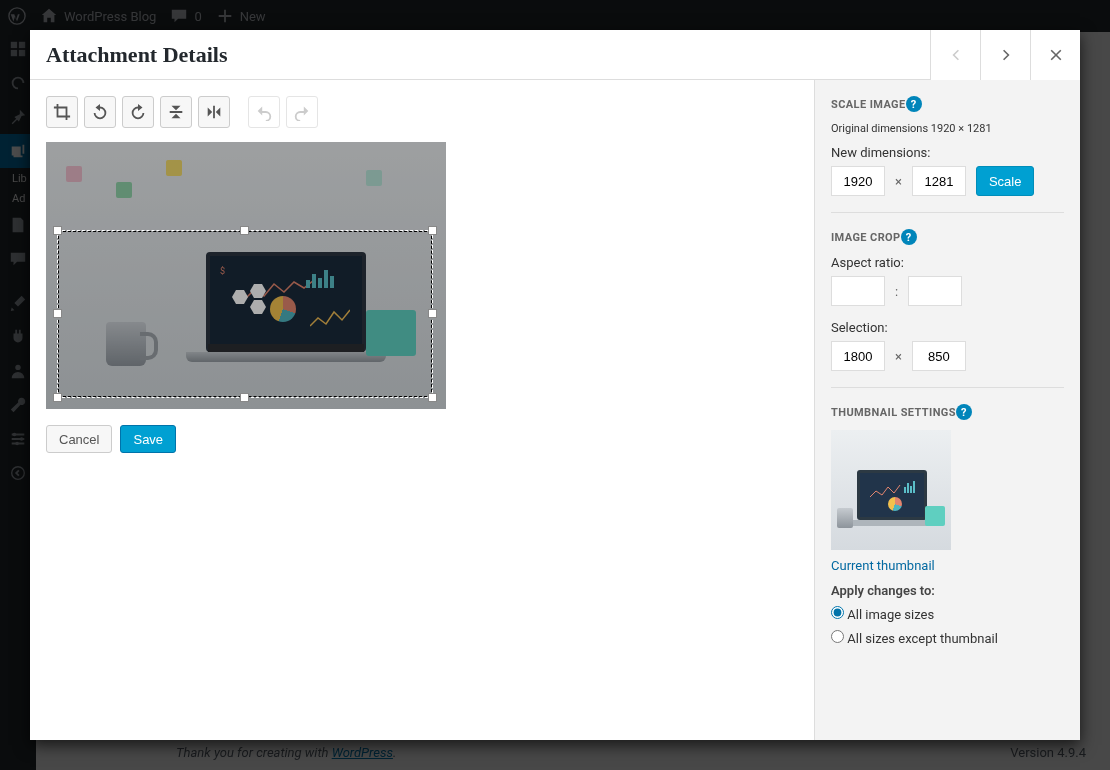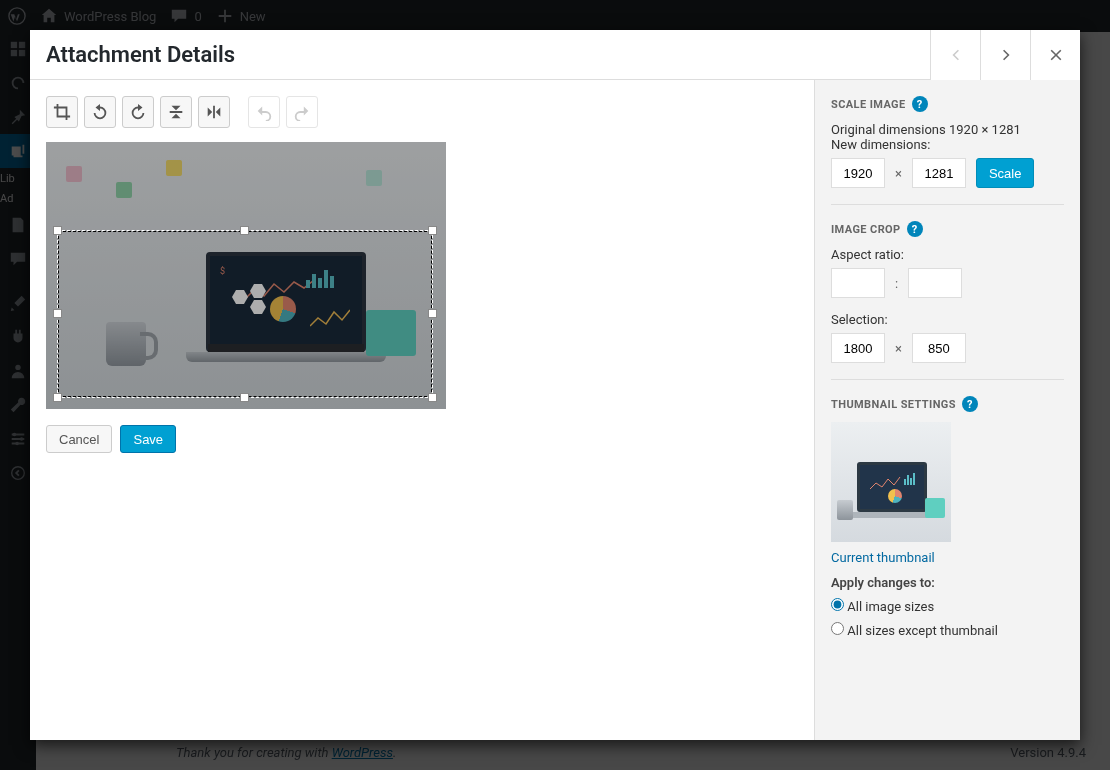--- a/index.html
+++ b/index.html
@@ -36,21 +36,21 @@
   .sidebar .sicon {
     height: 34px;
     display: flex;
     align-items: center;
     justify-content: center;
     color: #9ba2a8;
     cursor: pointer;
   }
   .sidebar .sicon.active { background: #0073aa; color: #fff; }
   .sidebar svg { width: 18px; height: 18px; fill: currentColor; }
-  .sidebar .label { color:#eee; font-size:11px; padding-left:0; height:20px; display:flex; align-items:center; }
+  .sidebar .label { color:#eee; font-size:11px; padding-left:12px; height:20px; display:flex; align-items:center; }
   
   .footer {
     position: absolute;
     left: 36px; right: 0; bottom: 0;
     height: 36px;
     display: flex;
     align-items: center;
     justify-content: space-between;
     padding: 0 24px 0 140px;
     color: #555d66;
@@ -74,20 +74,21 @@
     box-shadow: 0 5px 15px rgba(0,0,0,0.7);
     display: flex;
     flex-direction: column;
   }
   .modal-header {
     display: flex;
     align-items: center;
     justify-content: space-between;
     border-bottom: 1px solid #ddd;
     height: 50px;
+    font-family: Liberation Serif, serif;
   }
   .modal-header h1 {
     font-size: 22px;
     font-weight: 600;
     padding-left: 16px;
     color: #23282d;
   }
   .modal-nav { display: flex; height: 100%; }
   .modal-nav button {
     width: 50px;
@@ -190,28 +191,28 @@
     padding: 16px;
     overflow:auto;
     color: #444;
   }
   .section-head {
     font-size: 11px;
     font-weight: 700;
     letter-spacing: .4px;
     color: #666;
     text-transform: uppercase;
-    display:flex; align-items:center; gap:6px;
+    display:flex; align-items:center; 
     margin-bottom: 10px;
   }
   .help-icon {
     width:16px;height:16px;border-radius:50%;background:#0085ba;color:#fff;font-size:11px;font-weight:700;
     display:inline-flex;align-items:center;justify-content:center;
   }
-  .details p { font-size:13px; color:#333; }
+  .details p { font-size:11px; color:#333; margin-bottom:10px; }
   .details label { font-size:13px; color:#333; display:block; margin-bottom:6px; }
   .dimrow { display:flex; align-items:center; gap:10px; margin-bottom:14px; }
   .dimrow input[type=text] {
     width:54px; height:30px; border:1px solid #ddd; background:#fff; text-align:center; font-size:13px;
   }
   .dimrow .sep { color:#666; }
   hr.sec { border:none; border-top:1px solid #ddd; margin: 16px 0; }
   .thumb {
     width:120px; height:120px; background:#e2e5e8; position:relative; overflow:hidden; margin-bottom:8px;
   }

